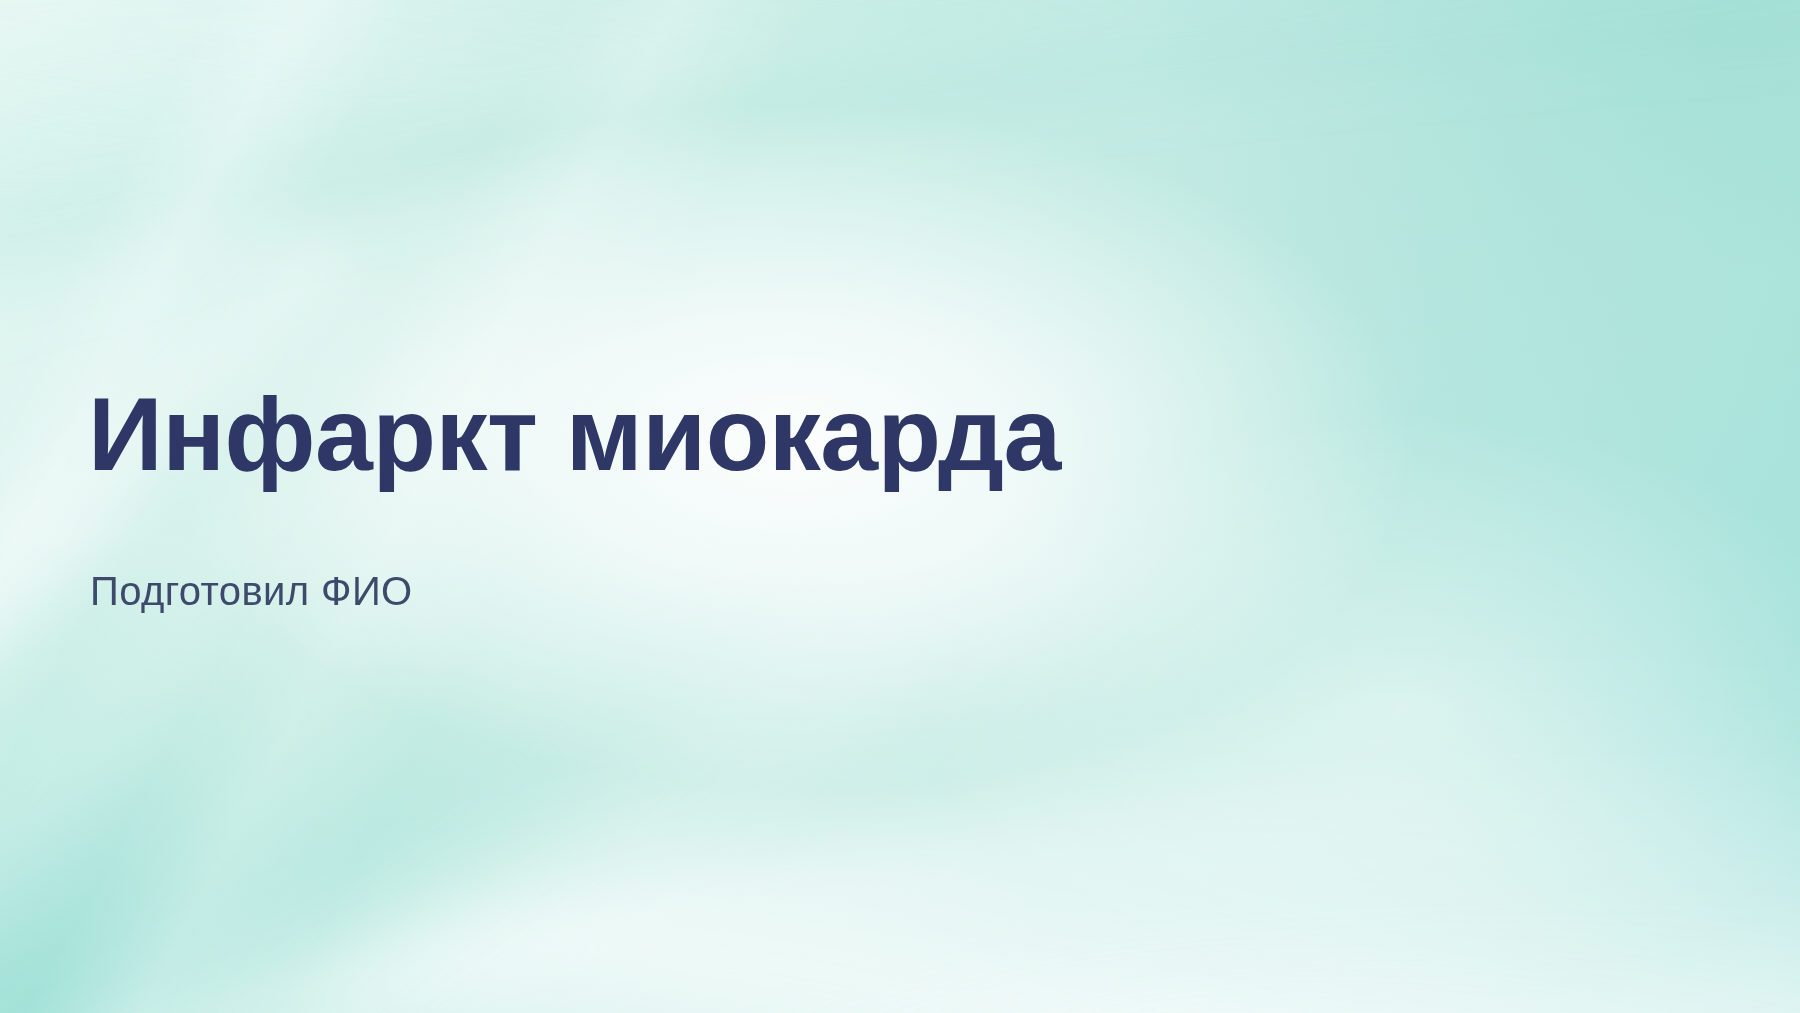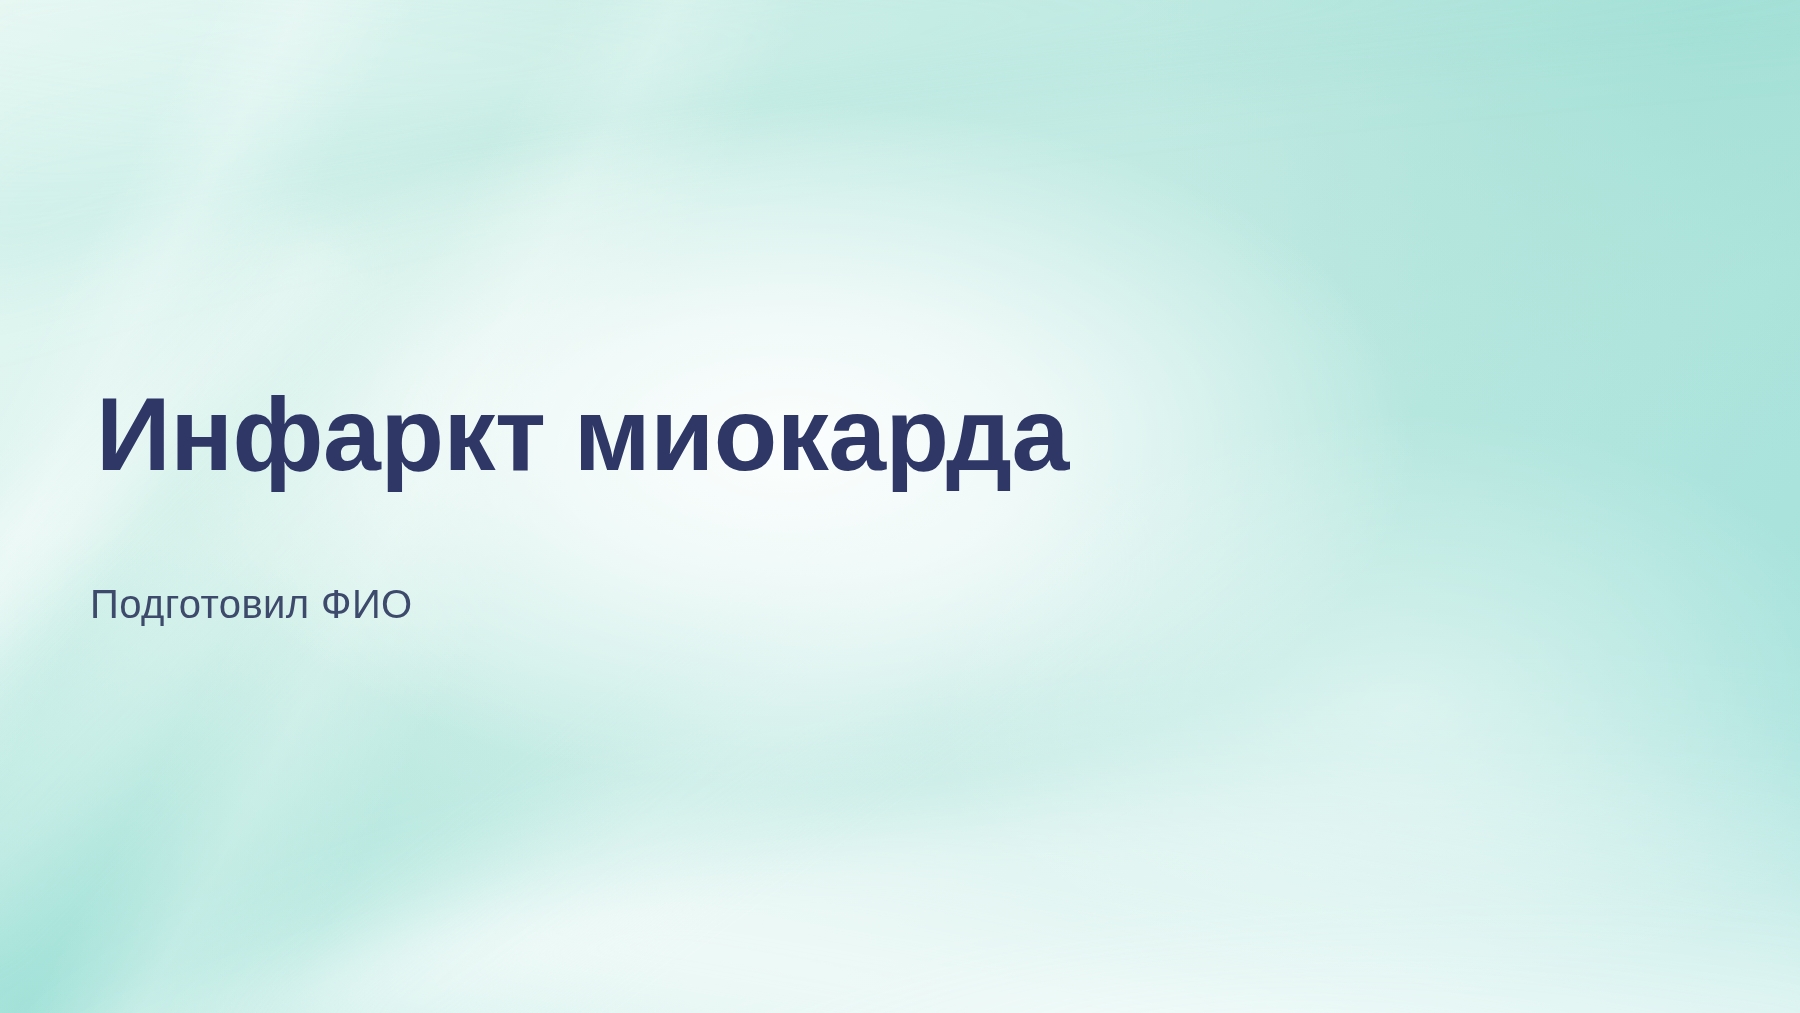--- a/index.html
+++ b/index.html
@@ -93,33 +93,33 @@
     position: absolute;
     left: 88px;
     top: 0;
     width: 1500px;
     height: 100%;
   }
 
   #slide-title {
     position: absolute;
     top: 382px;
-    left: 8px;
+    left: 0;
     margin: 0;
     font-size: 104px;
     line-height: 1.0;
     font-weight: 700;
     letter-spacing: -0.5px;
     color: #2e3765;
     white-space: nowrap;
   }
 
   #slide-subtitle {
     position: absolute;
-    top: 580px;
+    top: 567px;
     left: 2px;
     margin: 0;
     font-size: 40px;
     line-height: 1.2;
     font-weight: 400;
     letter-spacing: 0.4px;
     color: #3d4a6b;
     white-space: nowrap;
   }
 </style>

